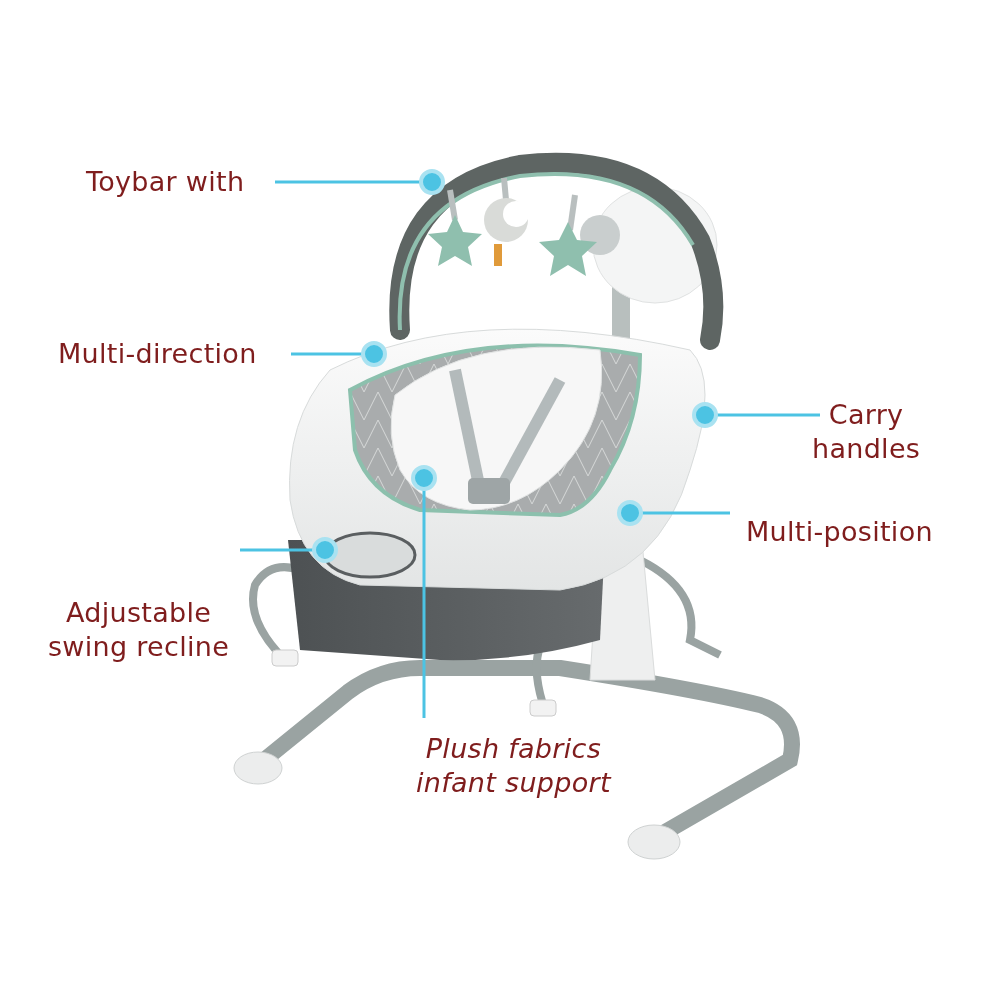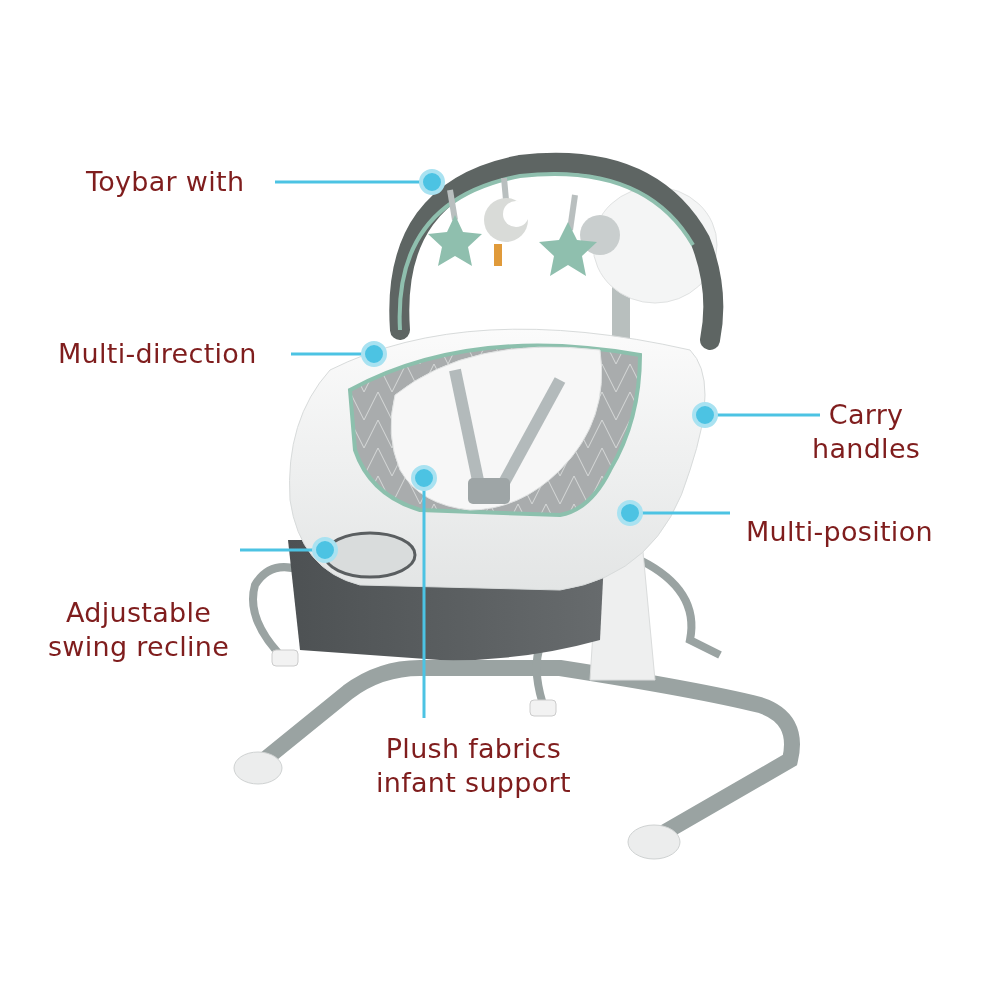--- a/index.html
+++ b/index.html
@@ -113,18 +113,18 @@
 
   <div class="label" style="left:812px; top:398px;">
     <span>Carry</span>
     <span>handles</span>
   </div>
 
   <div class="label" style="left:746px; top:515px;">
     <span>Multi-position</span>
   </div>
 
-  <div class="label" style="left:376px; top:732px;">
+  <div class="label" style="left:416px; top:732px;font-style:italic;">
     <span>Plush fabrics</span>
     <span>infant support</span>
   </div>
 
 </div>
 
 </body></html>

